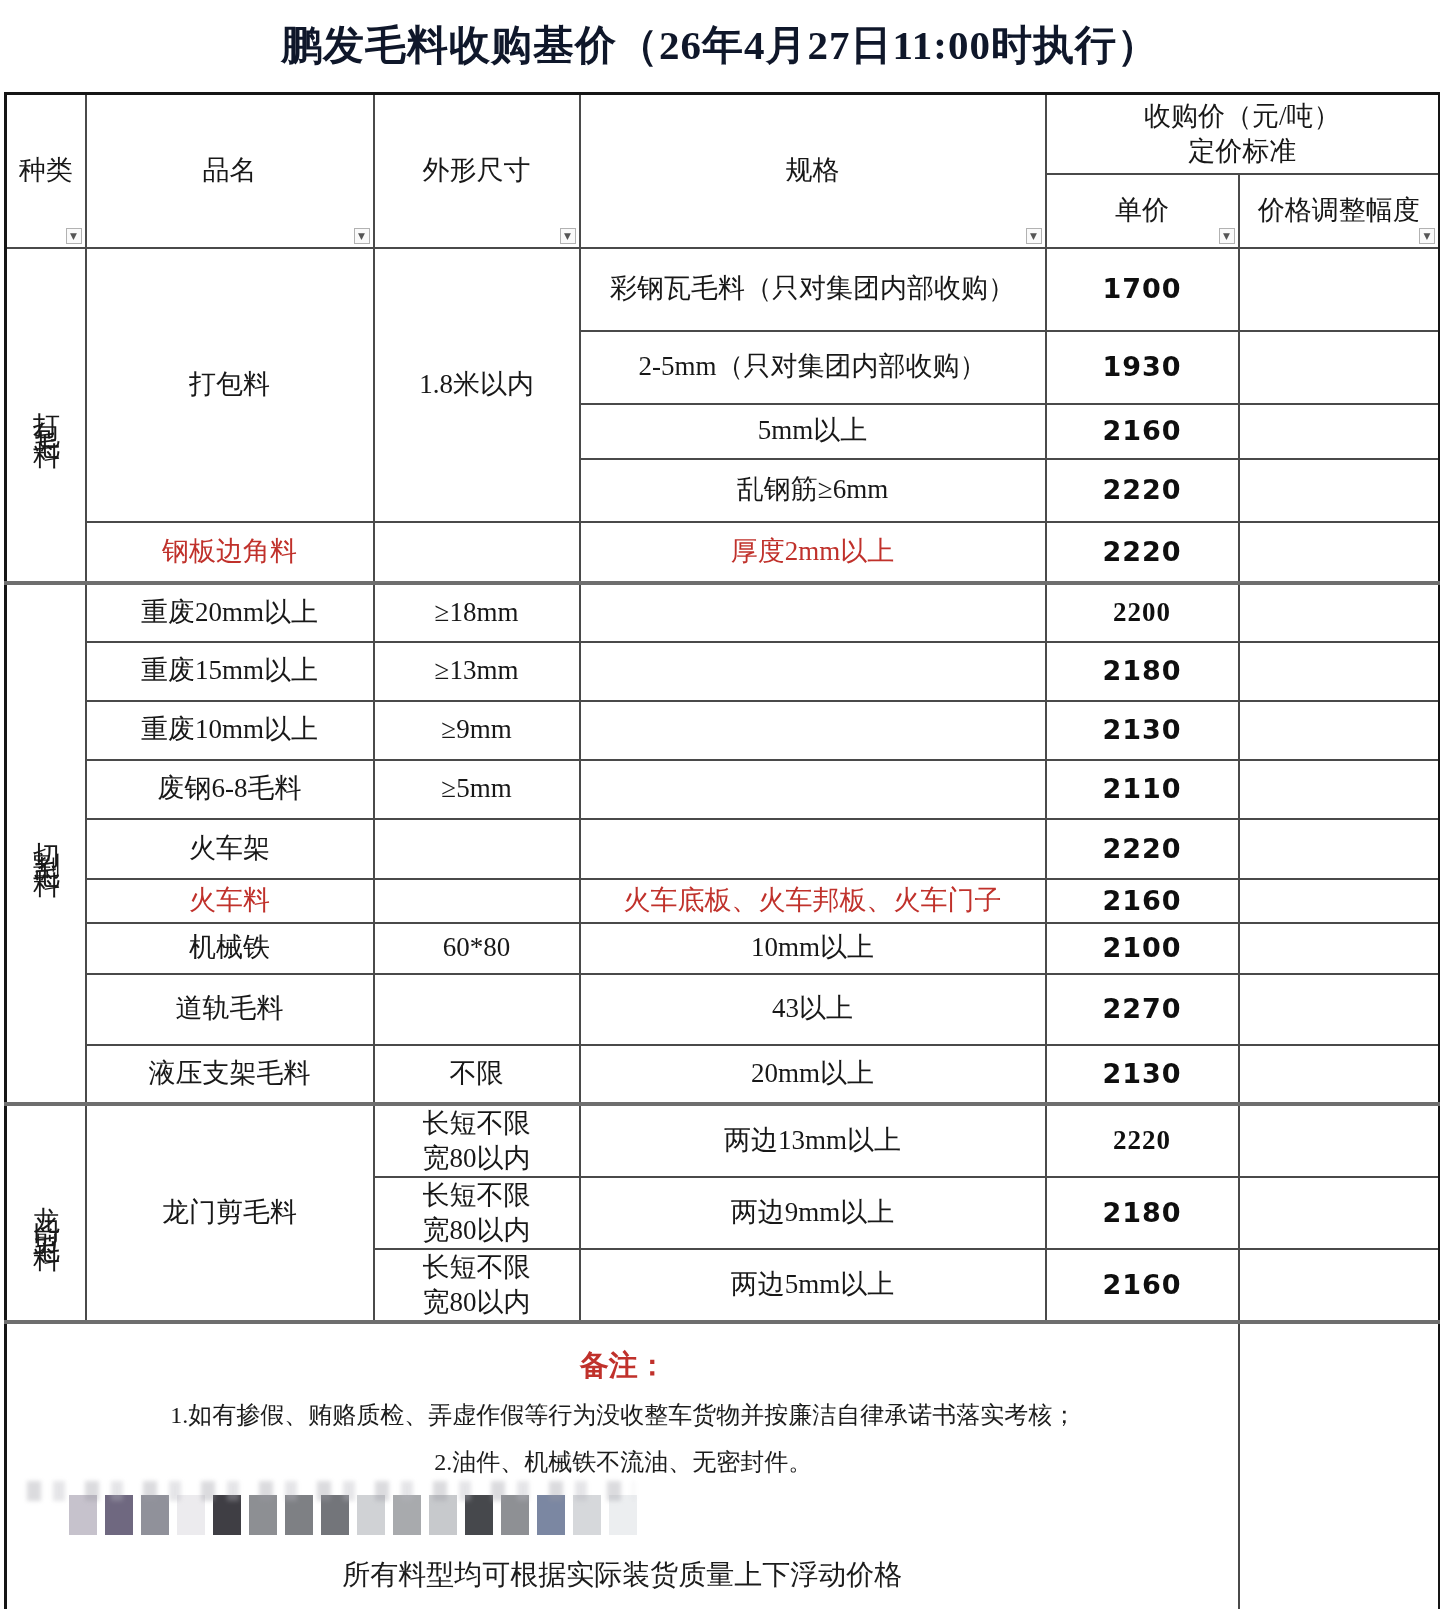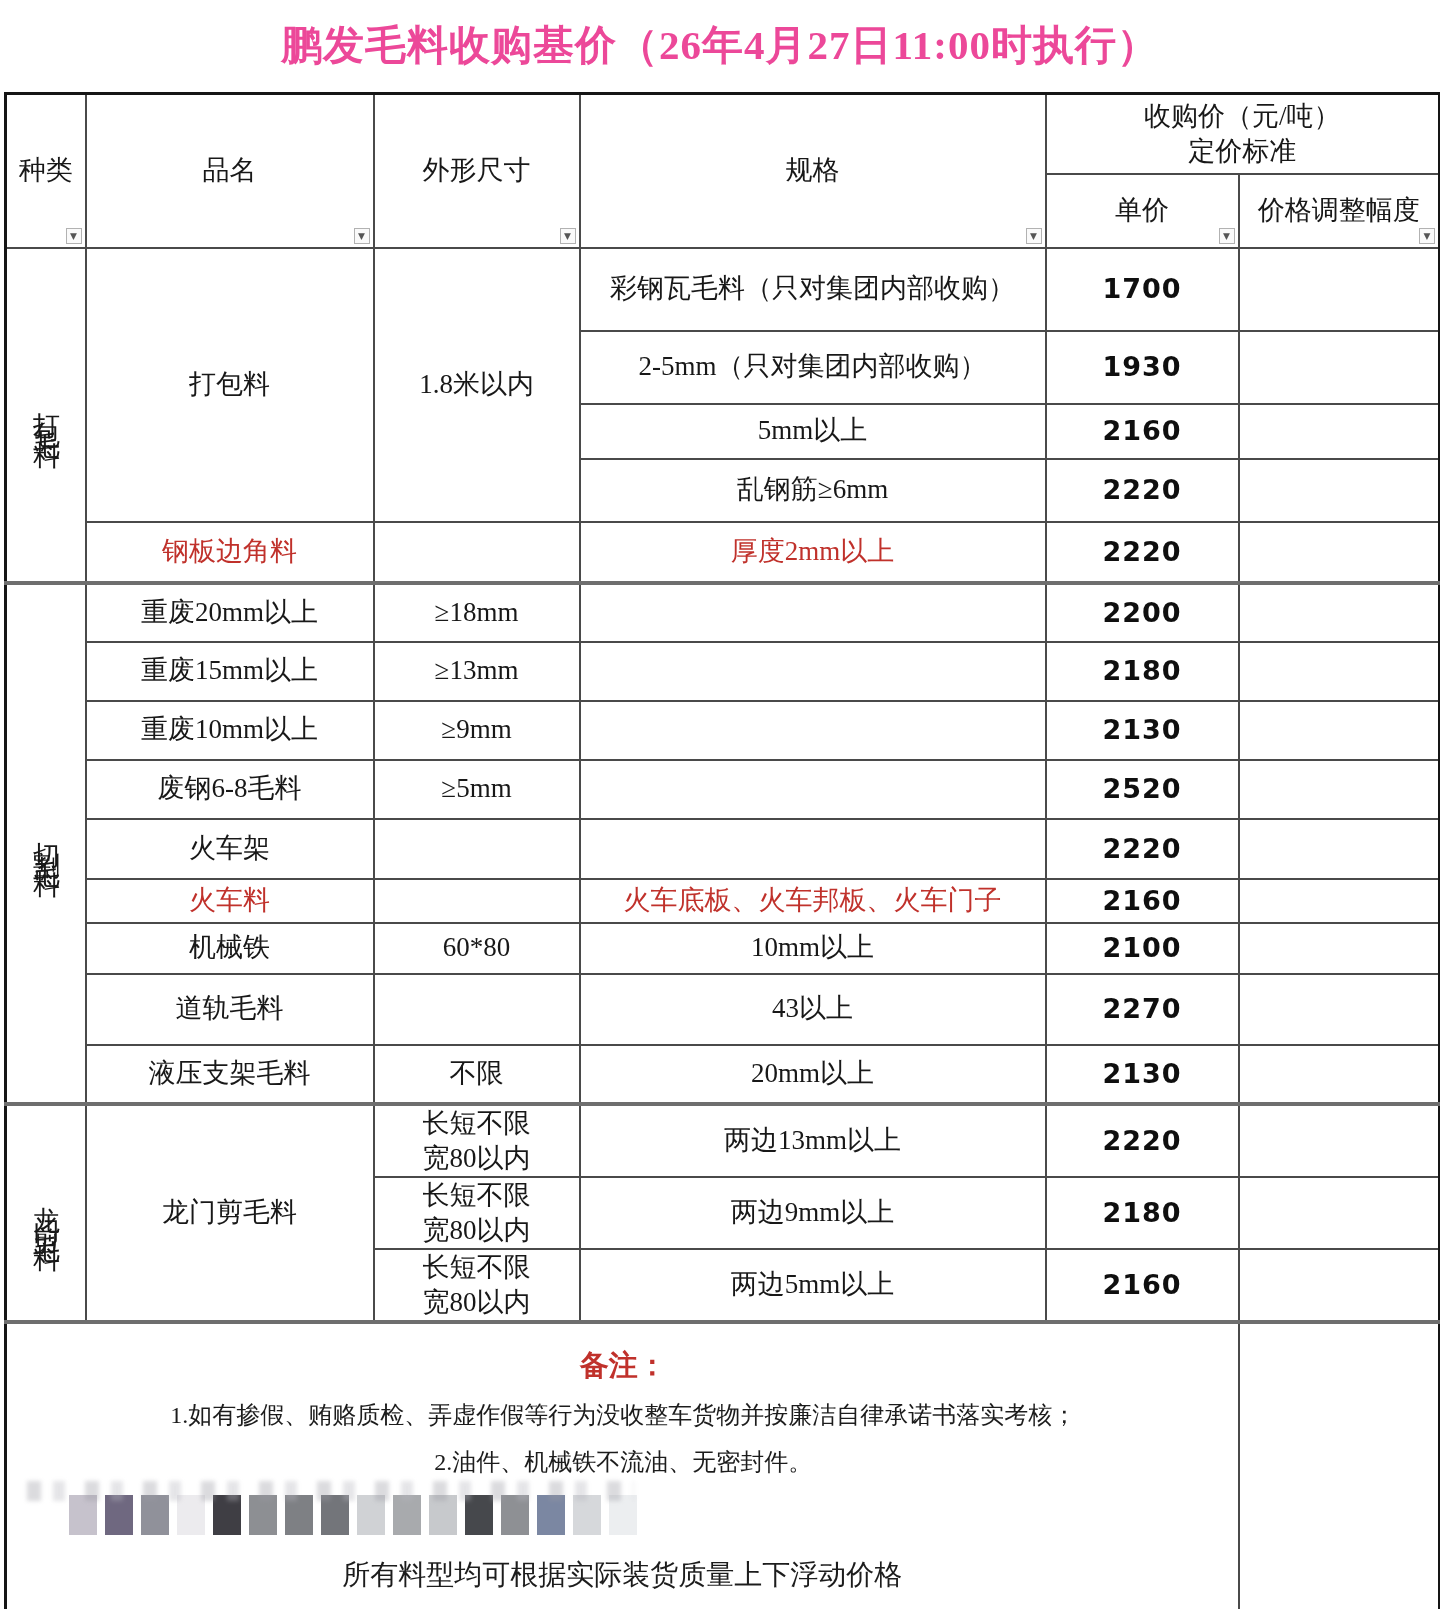--- a/index.html
+++ b/index.html
@@ -3,32 +3,32 @@
 <meta charset="utf-8">
 <style>
   html,body{margin:0;padding:0;background:#ffffff;}
   body{
     width:1440px;height:1609px;position:relative;overflow:hidden;
     font-family:"Liberation Serif","DejaVu Serif",serif;color:#181818;
     -webkit-font-smoothing:antialiased;
   }
   .title{
     position:absolute;top:18px;left:0;width:100%;text-align:center;
-    font-size:41px;font-weight:700;letter-spacing:1px;color:#ec4899;
+    font-size:41px;font-weight:700;letter-spacing:1px;color:#0f172a;
   }
   table.price{
     position:absolute;left:4px;top:92px;width:1434px;
     border-collapse:collapse;table-layout:fixed;background:#fff;
   }
   table.price td{
     border:2px solid #4a4a4a;text-align:center;vertical-align:middle;
     font-size:27px;padding:0;overflow:hidden;line-height:1.3;
   }
   table.price{border:3px solid #151515;}
-  tr.sec td{border-top:4px solid #6e6e6e;}
+  tr.sec td{border-top:4px solid #6e6e6e;font-family:Liberation Serif, serif;}
   td.hdr{position:relative;font-size:28px;}
   .hdr2{font-size:28px;line-height:1.55;}
   .filter{
     position:absolute;right:3px;bottom:3px;width:16px;height:16px;
     border:1px solid #b2b2b2;background:#fafafa;color:#555;
     font-size:9px;line-height:15px;text-align:center;
     font-family:"DejaVu Sans",sans-serif;box-sizing:border-box;
   }
   td.cat{
     font-size:28px;letter-spacing:0.35em;
@@ -160,21 +160,21 @@
     <td>重废10mm以上</td>
     <td>≥9mm</td>
     <td></td>
     <td class="price-val">2130</td>
     <td></td>
   </tr>
   <tr style="height:59px">
     <td>废钢6-8毛料</td>
     <td>≥5mm</td>
     <td></td>
-    <td class="price-val">2520</td>
+    <td class="price-val">2110</td>
     <td></td>
   </tr>
   <tr style="height:60px">
     <td>火车架</td>
     <td></td>
     <td></td>
     <td class="price-val">2220</td>
     <td></td>
   </tr>
   <tr style="height:44px">

